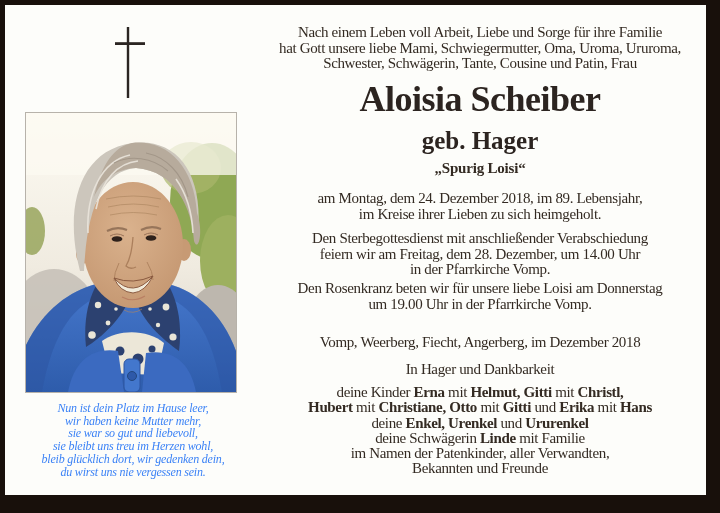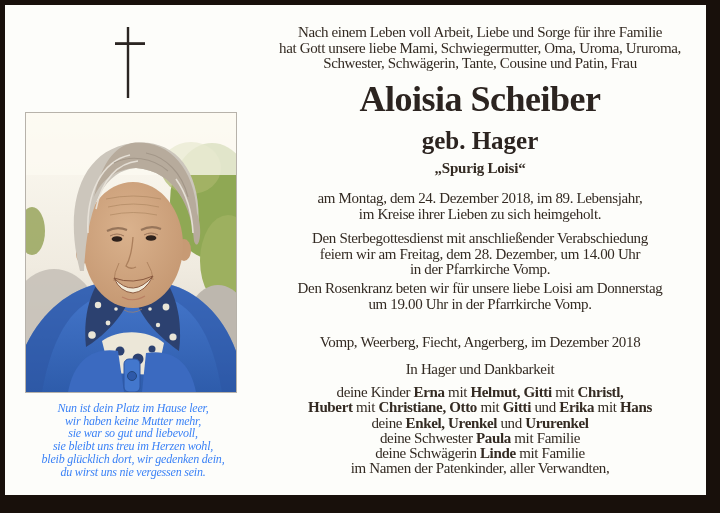--- a/index.html
+++ b/index.html
@@ -182,19 +182,19 @@
 in der Pfarrkirche Vomp.</div>
     <div id="rosary" class="abs rt body-text">Den Rosenkranz beten wir für unsere liebe Loisi am Donnerstag
 um 19.00 Uhr in der Pfarrkirche Vomp.</div>
     <div id="place-date" class="abs rt body-text">Vomp, Weerberg, Fiecht, Angerberg, im Dezember 2018</div>
     <div id="closing" class="abs rt body-text">In Hager und Dankbarkeit</div>
 
     <div id="family" class="abs rt">
       <div class="family-line"><span>deine Kinder </span><b>Erna</b><span> mit </span><b>Helmut,</b><span> </span><b>Gitti</b><span> mit </span><b>Christl,</b></div>
       <div class="family-line"><b>Hubert</b><span> mit </span><b>Christiane,</b><span> </span><b>Otto</b><span> mit </span><b>Gitti</b><span> und </span><b>Erika</b><span> mit </span><b>Hans</b></div>
       <div class="family-line"><span>deine </span><b>Enkel, Urenkel</b><span> und </span><b>Ururenkel</b></div>
-      <div class="family-line"><span>deine Schwester </span><b>Paula</b><span> mit Familie</span></div>
       <div class="family-line"><span>deine Schwägerin </span><b>Linde</b><span> mit Familie</span></div>
       <div class="family-line"><span>im Namen der Patenkinder, aller Verwandten,</span></div>
+      <div class="family-line"><span>Bekannten und Freunde</span></div>
     </div>
 
   </div>
 </div>
 
 </body></html>

